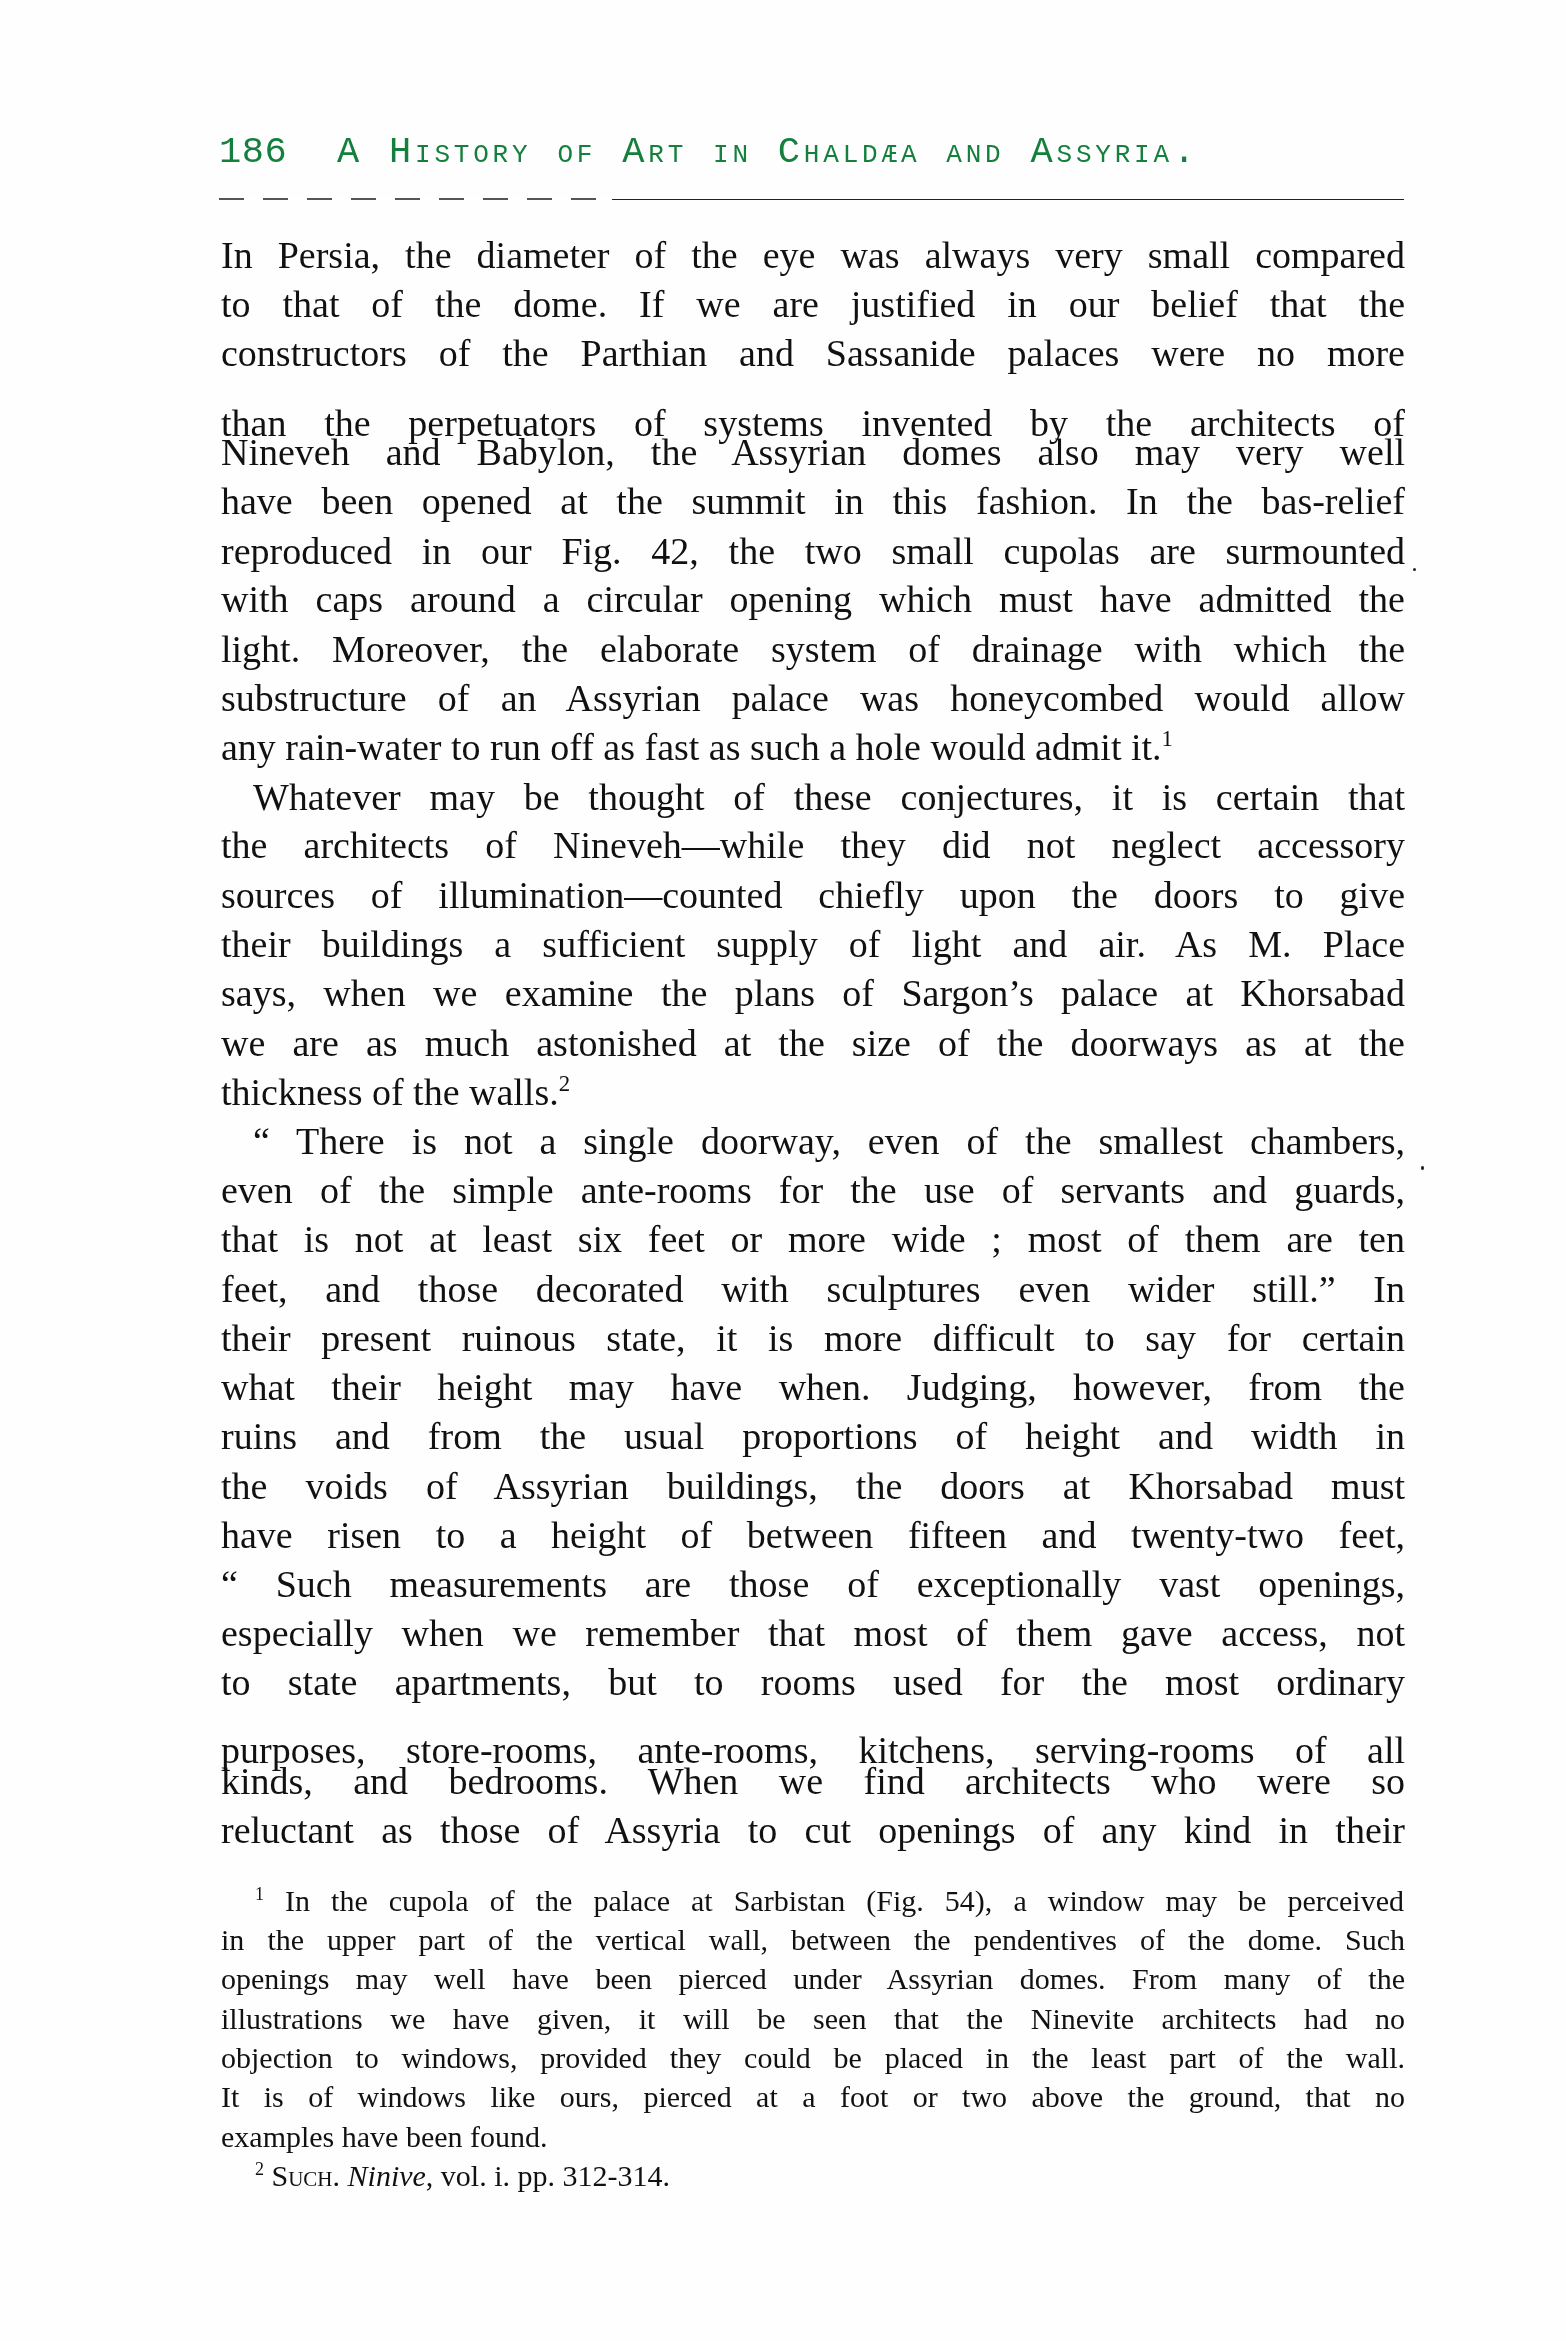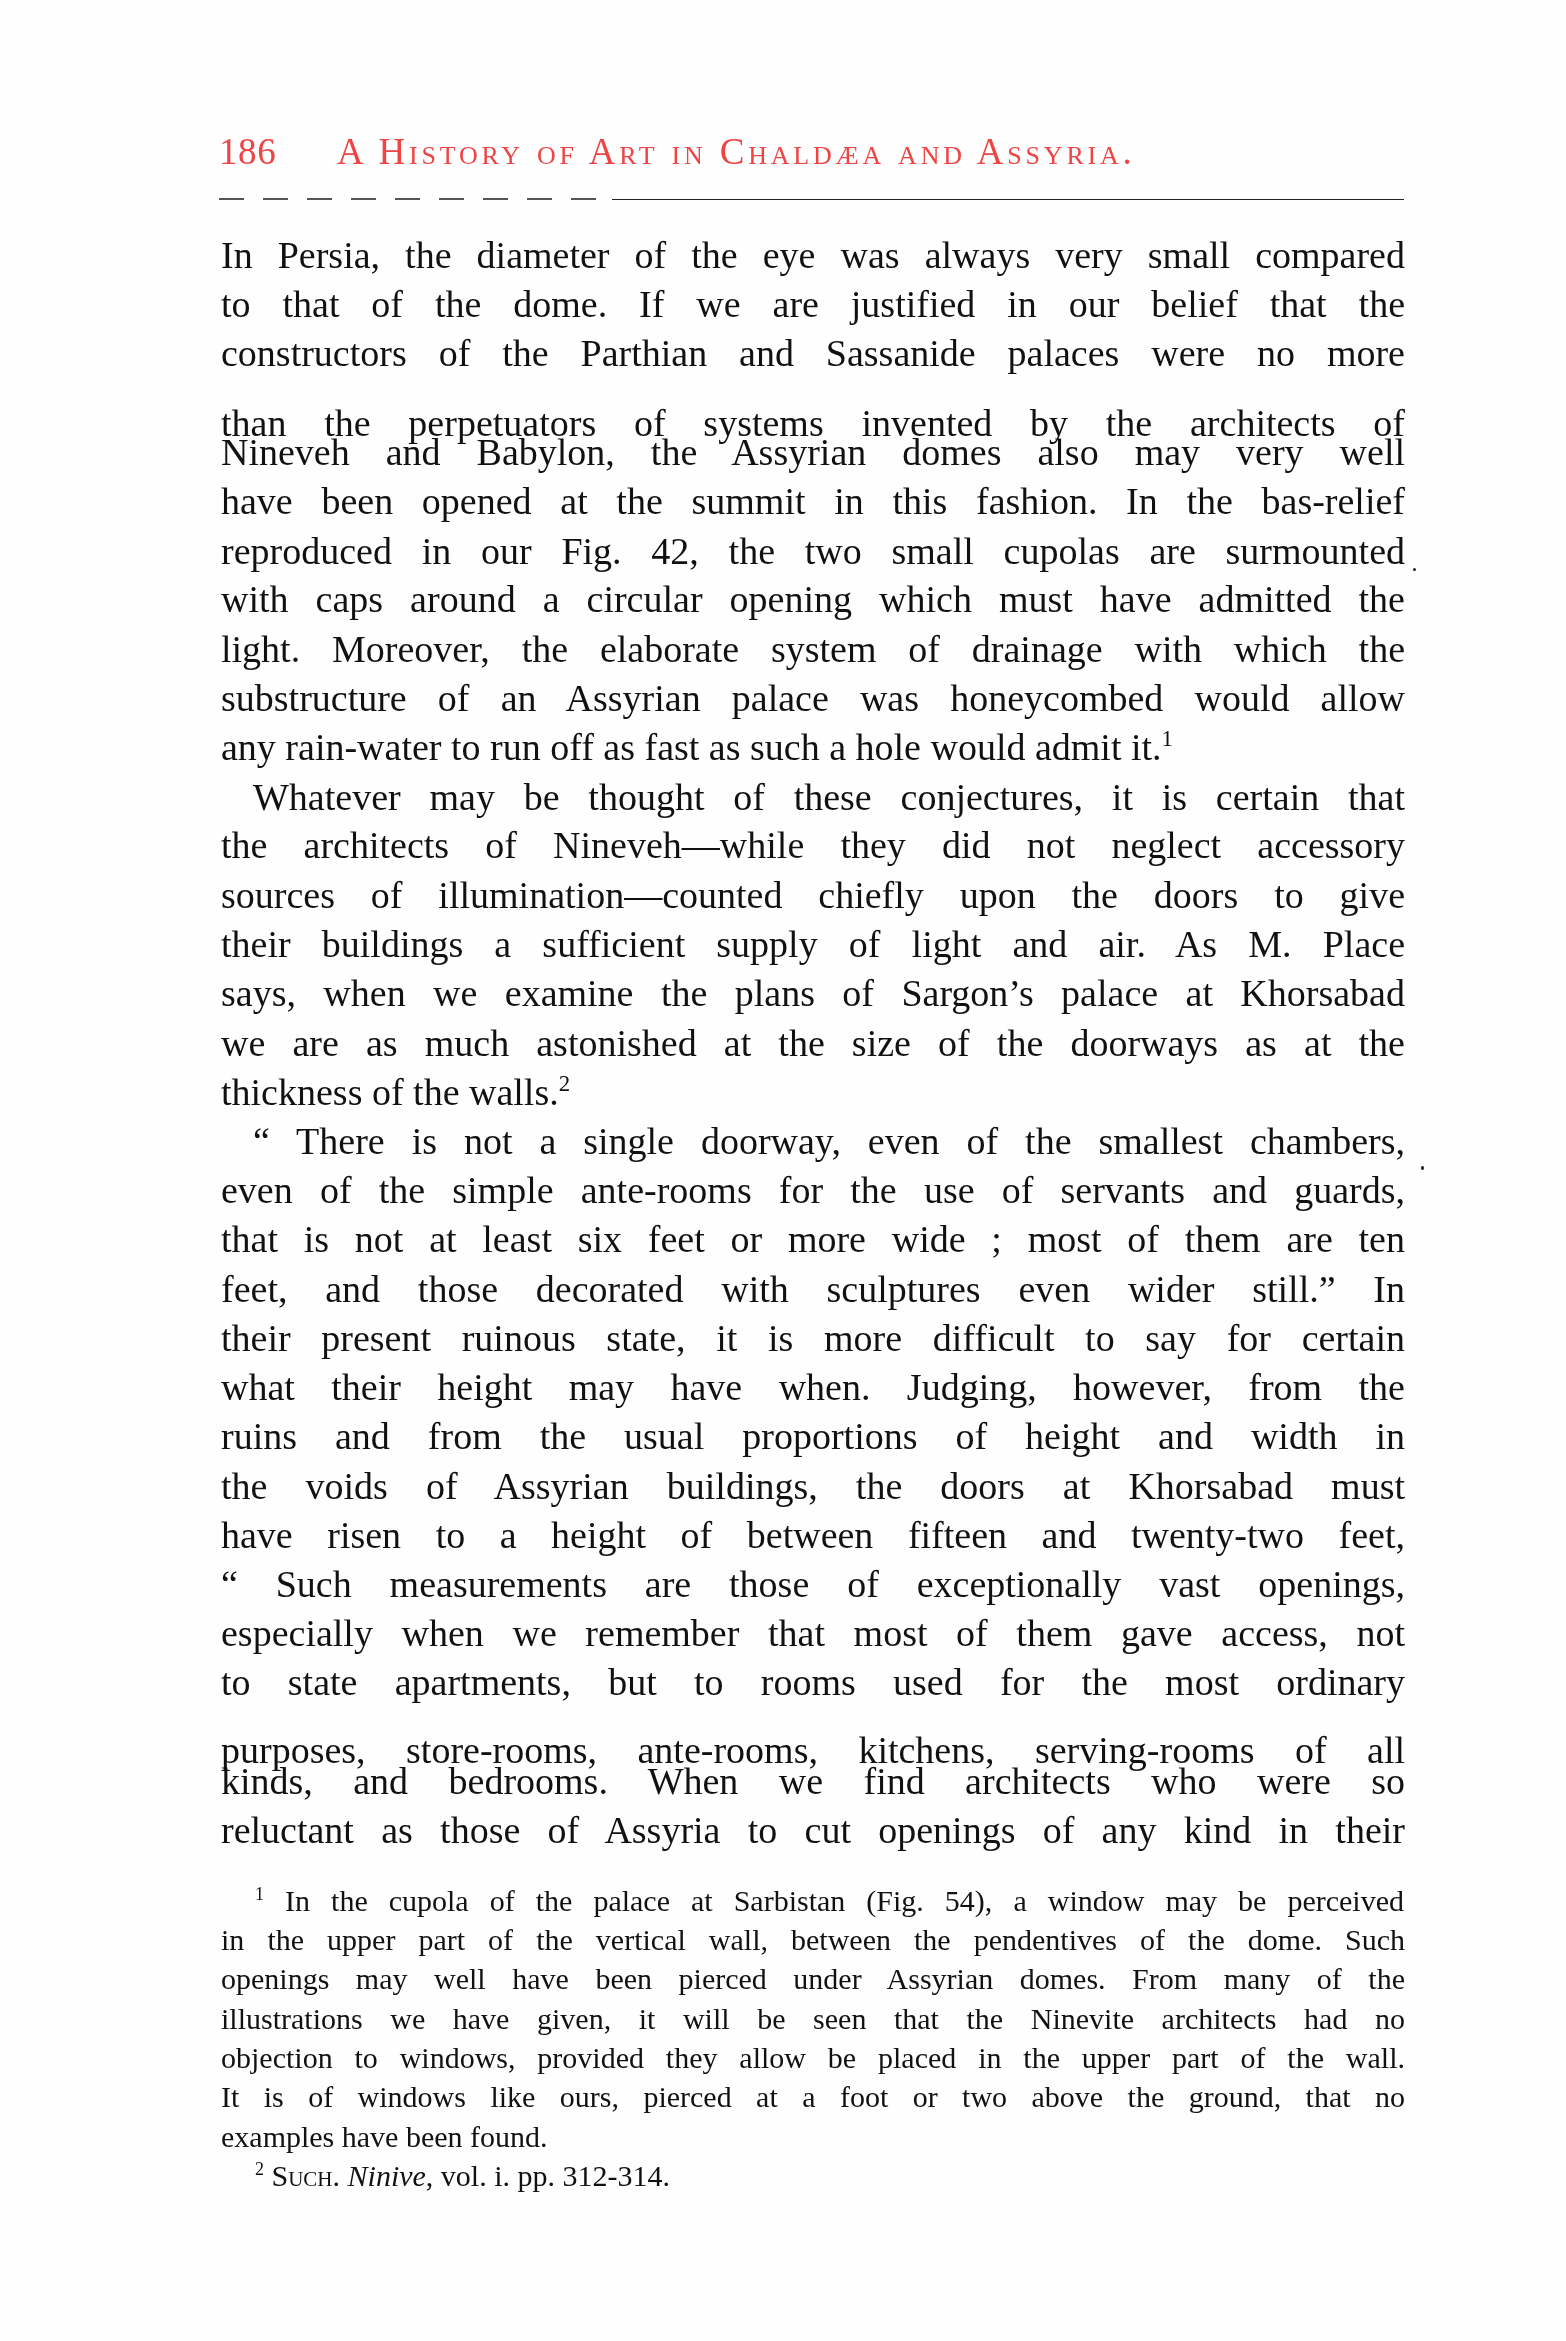--- a/index.html
+++ b/index.html
@@ -1,20 +1,20 @@
 <!DOCTYPE html>
 <html style="font-size:10px"><head>
 <meta charset="utf-8">
 <style>
   html, body { margin: 0; padding: 0; background: #ffffff; }
   body { width: 1567px; height: 2342px; position: relative; overflow: hidden; }
   .page { position: absolute; left: 0; top: 0; width: 1567px; height: 2342px; background: #fefefe; }
   .running-head {
     position: absolute; left: 219px; top: 130px; width: 1186px; height: 44px;
-    font-family: Liberation Serif, serif; color: #ef4444;
+    font-family: Liberation Mono, monospace; color: #15803d;
     font-size: 37px; line-height: 44px; white-space: nowrap;
   }
   .running-head .folio { position: absolute; left: 0; top: 0; letter-spacing: 0.6px; }
   .running-head .title { position: absolute; left: 118px; top: 0; font-variant: small-caps; letter-spacing: 3.8px; }
   .head-rule {
     position: absolute; left: 219px; top: 199px; width: 1185px; height: 0;
     border-top: 1.9px solid #222;
   }
   .head-rule .fade {
     position: absolute; left: 0; top: -1.9px; width: 393px; height: 1.9px;
@@ -98,20 +98,20 @@
   </div>
 
   <div class="speck" style="left:1413px; top:568px"></div>
   <div class="speck" style="left:1421px; top:1166px; width:2.5px; height:3.8px"></div>
 
   <div class="fn-text">
     <div class="fn-line indent" style="top:1881px"><sup>1</sup> <span>In the cupola of the palace at Sarbistan (Fig. 54), a window may be perceived</span></div>
     <div class="fn-line" style="top:1920px">in the upper part of the vertical wall, between the pendentives of the dome.  Such</div>
     <div class="fn-line" style="top:1959px">openings may well have been pierced under Assyrian domes.  From many of the</div>
     <div class="fn-line" style="top:1999px">illustrations we have given, it will be seen that the Ninevite architects had no</div>
-    <div class="fn-line" style="top:2038px">objection to windows, provided they allow be placed in the upper part of the wall.</div>
+    <div class="fn-line" style="top:2038px">objection to windows, provided they could be placed in the least part of the wall.</div>
     <div class="fn-line" style="top:2077px">It is of windows like ours, pierced at a foot or two above the ground, that no</div>
     <div class="fn-line last" style="top:2117px">examples have been found.</div>
     <div class="fn-line indent last" style="top:2156px"><sup>2</sup> <span class="sc">Such.</span> <span class="it">Ninive</span><span>, vol. i. pp. 312-314.</span></div>
   </div>
 
 </div>
 
 
 </body></html>

